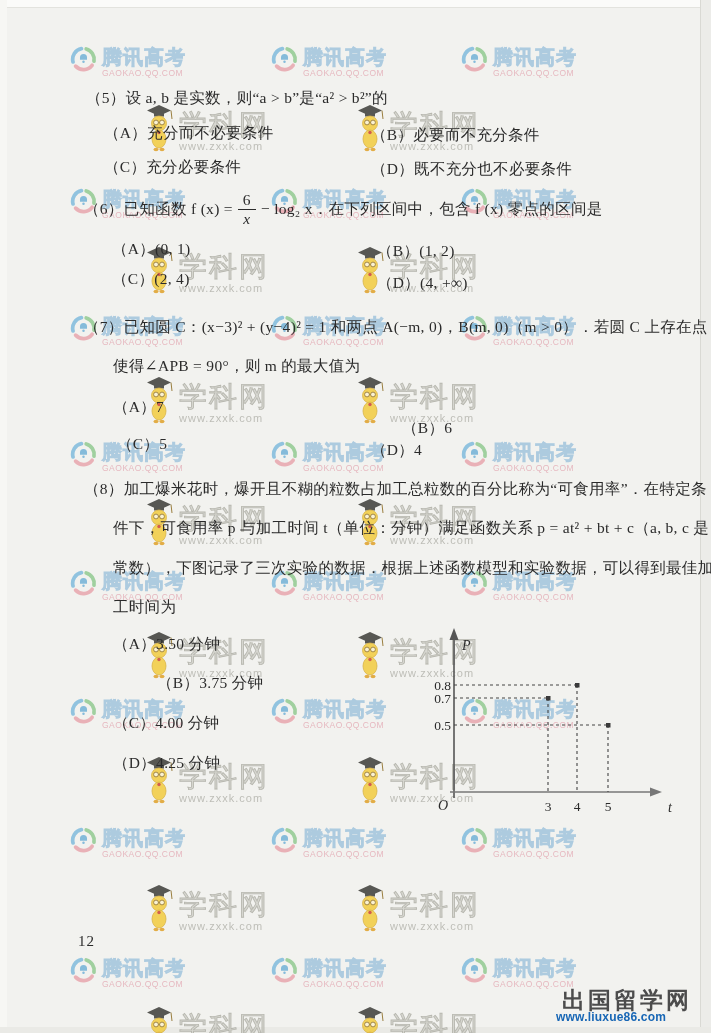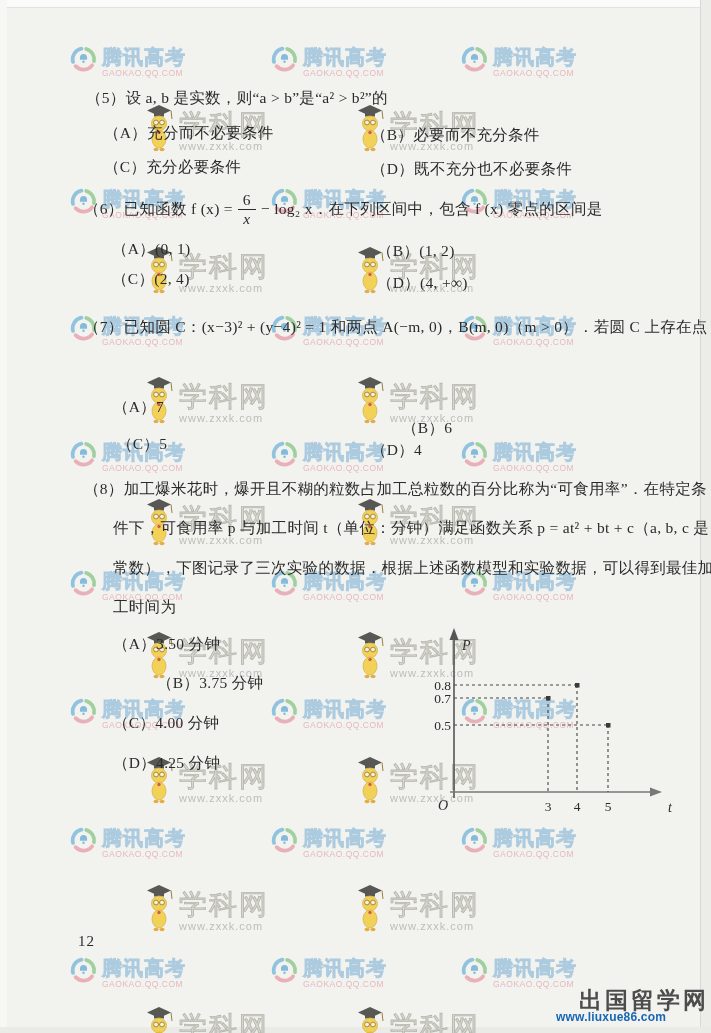--- a/index.html
+++ b/index.html
@@ -783,20 +783,21 @@
         <span class="den">x</span>
       </span>
       <span>− log₂ x．在下列区间中，包含 f (x) 零点的区间是</span>
     </div>
     <div class="opt" style="left:112px;top:239px;">（A）(0, 1)</div>
     <div class="opt" style="left:377px;top:241px;">（B）(1, 2)</div>
     <div class="opt" style="left:112px;top:269px;">（C）(2, 4)</div>
     <div class="opt" style="left:377px;top:273px;">（D）(4, +∞)</div>
 
     <div class="tline" style="left:84px;top:317px;">（7）已知圆 C：(x−3)² + (y−4)² = 1 和两点 A(−m, 0)，B(m, 0)（m &gt; 0）．若圆 C 上存在点 P，</div>
+    <div class="tline" style="left:113px;top:356px;">使得∠APB = 90°，则 m 的最大值为</div>
     <div class="opt" style="left:113px;top:397px;">（A）7</div>
     <div class="opt" style="left:374px;top:418px;margin-left:28px;">（B）6</div>
     <div class="opt" style="left:117px;top:434px;">（C）5</div>
     <div class="opt" style="left:371px;top:440px;">（D）4</div>
 
     <div class="tline" style="left:84px;top:479px;">（8）加工爆米花时，爆开且不糊的粒数占加工总粒数的百分比称为“可食用率”．在特定条</div>
     <div class="tline" style="left:113px;top:518px;">件下，可食用率 p 与加工时间 t（单位：分钟）满足函数关系 p = at² + bt + c（a, b, c 是</div>
     <div class="tline" style="left:113px;top:558px;">常数），下图记录了三次实验的数据．根据上述函数模型和实验数据，可以得到最佳加</div>
     <div class="tline" style="left:113px;top:597px;">工时间为</div>
     <div class="opt" style="left:113px;top:634px;">（A）3.50 分钟</div>
@@ -827,17 +828,17 @@
         <text x="27" y="79" font-size="13.5" text-anchor="end">0.7</text>
         <text x="27" y="106" font-size="13.5" text-anchor="end">0.5</text>
         <text x="124" y="187" font-size="13.5" text-anchor="middle">3</text>
         <text x="153" y="187" font-size="13.5" text-anchor="middle">4</text>
         <text x="184" y="187" font-size="13.5" text-anchor="middle">5</text>
       </svg>
     </div>
 
     <div class="pagenum" style="left:78px;top:933px;">12</div>
 
-    <div class="footer-brand" style="left:562px;top:985px;margin-left:17px;">出国留学网</div>
+    <div class="footer-brand" style="left:562px;top:985px;">出国留学网</div>
     <div class="footer-url" style="left:556px;top:1010px;">www.liuxue86.com</div>
 
   </div>
 </div>
 
 </body></html>

